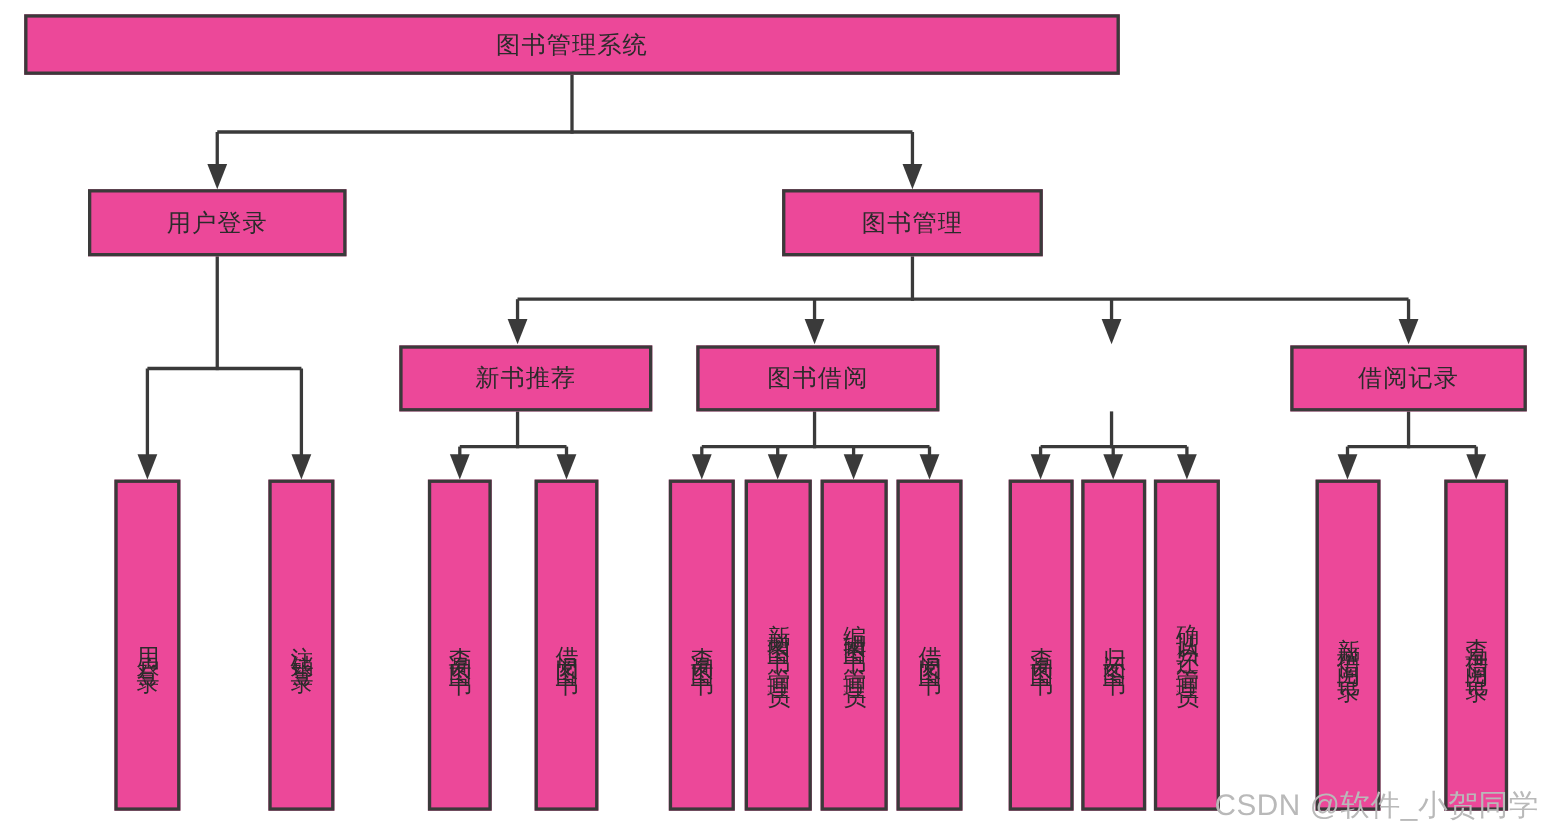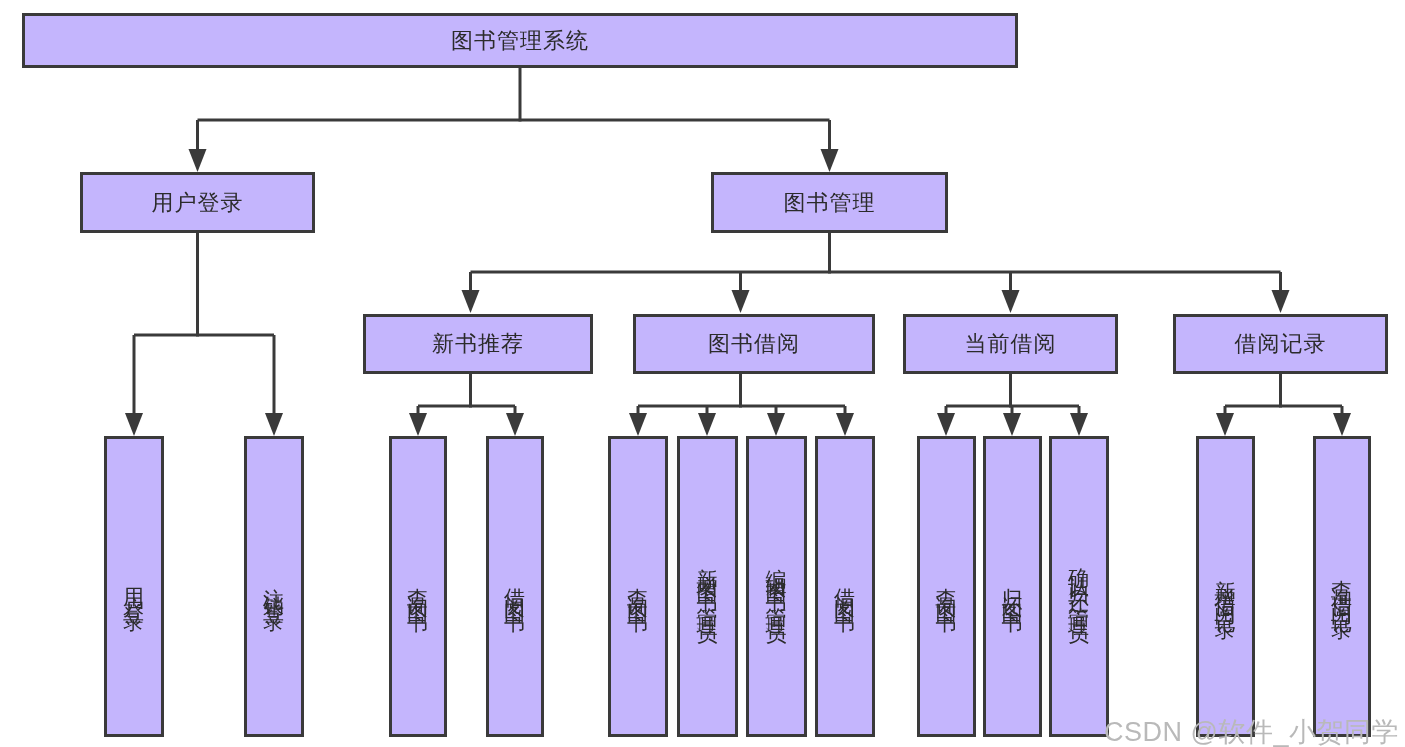--- a/index.html
+++ b/index.html
@@ -17,21 +17,21 @@
     left: 0; top: 0;
     width: 1405px; height: 747px;
     color: var(--line, #3a3a3a);
   }
   .connectors line { stroke: currentColor; stroke-width: 3; }
   .connectors polygon { fill: currentColor; stroke: none; }
   .node {
     position: absolute;
     box-sizing: border-box;
     border: 3px solid var(--line, #3a3a3a);
-    background: #c4b5fd;
+    background: #ec4899;
     display: flex;
     align-items: center;
     justify-content: center;
     color: var(--text, #2b2b2b);
   }
   .h-node {
     font-size: 22px;
     letter-spacing: 1px;
     white-space: nowrap;
   }
@@ -133,22 +133,21 @@
       <polygon points="1333,413 1351,413 1342,436"></polygon>
     </g>
   </svg>
 
   <div class="node h-node" style="left:22px; top:13px; width:996px; height:55px;">图书管理系统</div>
 
   <div class="node h-node" style="left:80px; top:172px; width:235px; height:61px;">用户登录</div>
   <div class="node h-node" style="left:711px; top:172px; width:237px; height:61px;">图书管理</div>
 
   <div class="node h-node" style="left:363px; top:314px; width:230px; height:60px;">新书推荐</div>
-  <div class="node h-node" style="left:633px; top:314px; width:242px; height:60px;">图书借阅</div>
-  <div class="node h-node" style="left:903px; top:314px; width:215px; height:60px;">当前借阅</div>
+  <div class="node h-node" style="left:633px; top:314px; width:221px; height:60px;">图书借阅</div>
   <div class="node h-node" style="left:1173px; top:314px; width:215px; height:60px;">借阅记录</div>
 
   <div class="node v-node" style="left:104px; top:436px; width:60px; height:301px;">用户登录</div>
   <div class="node v-node" style="left:244px; top:436px; width:60px; height:301px;">注销登录</div>
 
   <div class="node v-node" style="left:389px; top:436px; width:58px; height:301px;">查询图书</div>
   <div class="node v-node" style="left:486px; top:436px; width:58px; height:301px;">借阅图书</div>
 
   <div class="node v-node" style="left:608px; top:436px; width:60px; height:301px;">查询图书</div>
   <div class="node v-node" style="left:677px; top:436px; width:61px; height:301px;">新增图书（管理员）</div>

